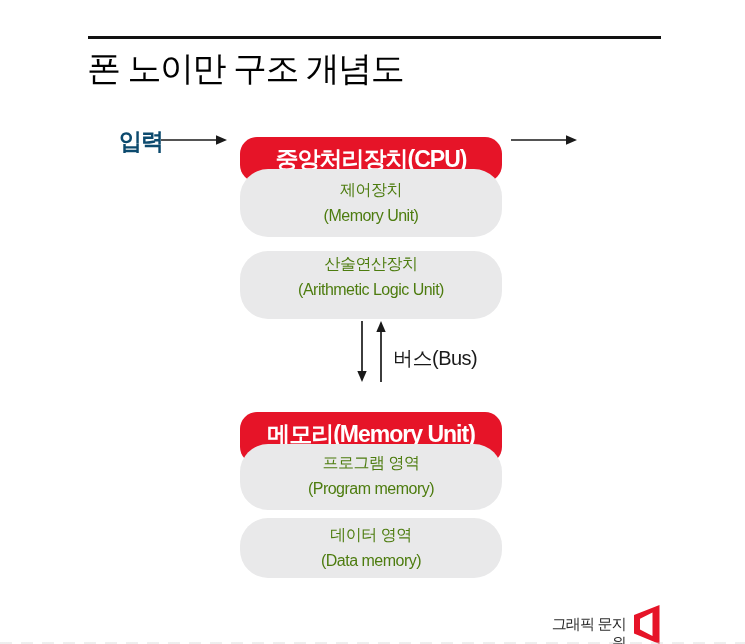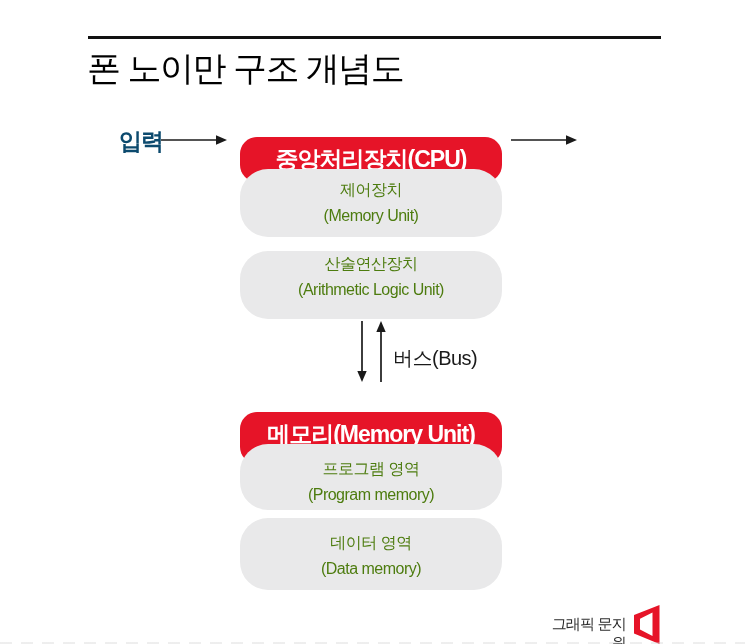--- a/index.html
+++ b/index.html
@@ -37,22 +37,22 @@
   }
   .box.gray{
     background:#e9e9ea;border-radius:28px;color:#4d7c0f;
     font-size:16px;font-weight:500;letter-spacing:-0.5px;line-height:26px;
   }
   .box.gray .ko{margin-top:0;}
   .cpu{top:117px;height:45px;line-height:45px;}
   .control{top:169px;height:68px;padding-top:8px;}
   .alu{top:245px;height:68px;margin-top:6px;}
   .memory{top:392px;height:52px;line-height:44px;}
-  .program{top:444px;height:66px;padding-top:12px;}
-  .datam{top:518px;height:72px;padding-top:12px;}
+  .program{top:444px;height:66px;padding-top:6px;}
+  .datam{top:518px;height:60px;padding-top:4px;}
 
   .v-arrow{position:absolute;top:321px;}
   .v-arrow.down{left:355px;}
   .v-arrow.up{left:374px;}
   .bus-label{
     position:absolute;left:393px;top:345px;
     font-size:20px;letter-spacing:-0.5px;color:#1a1a1a;font-weight:500;
   }
 
   .credit{

